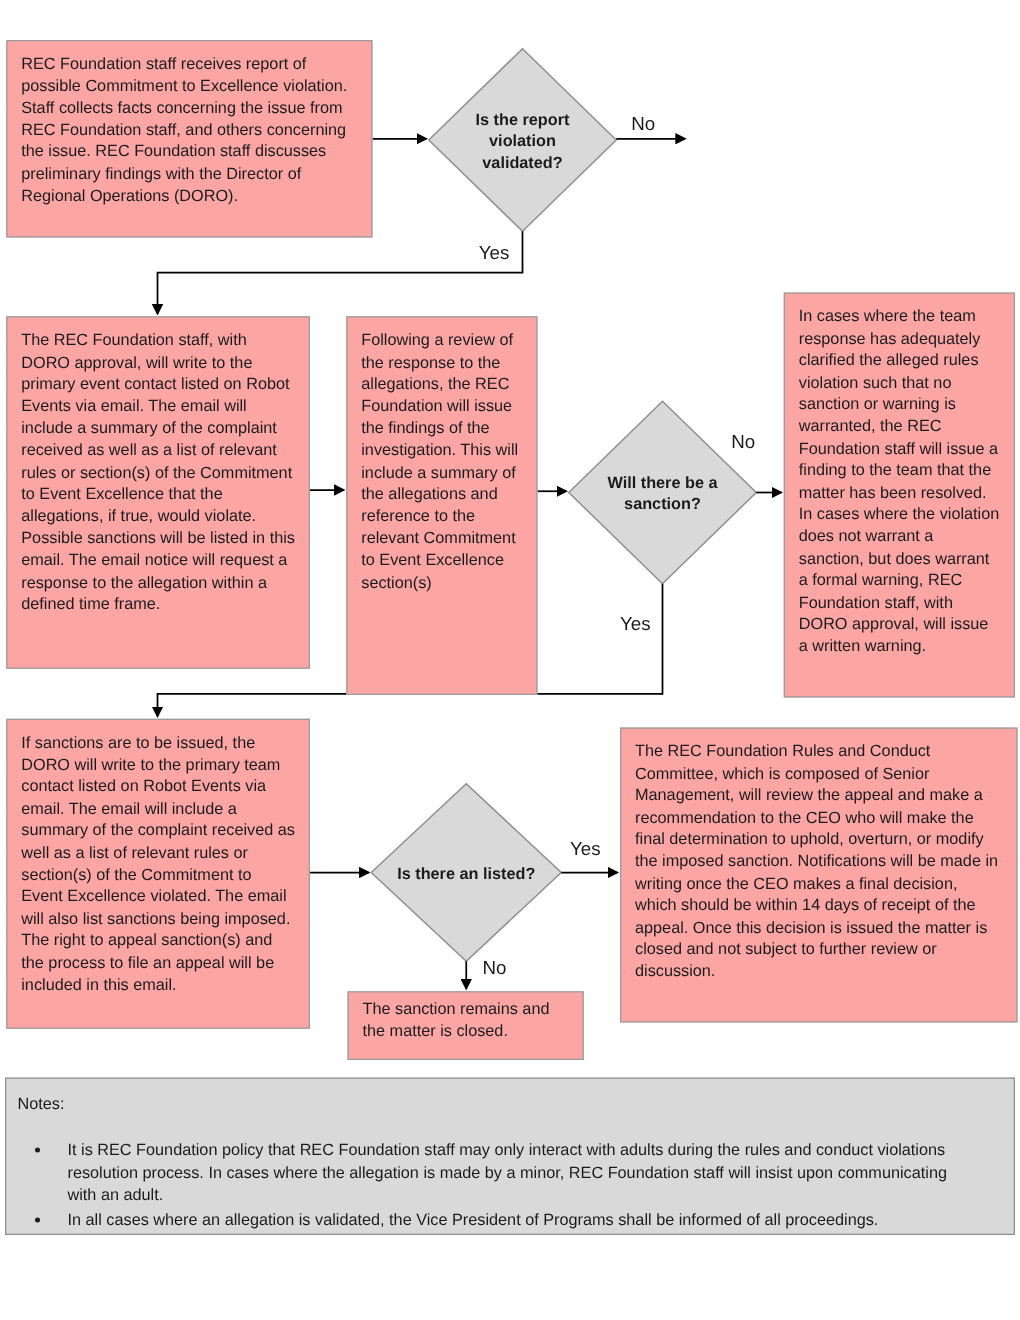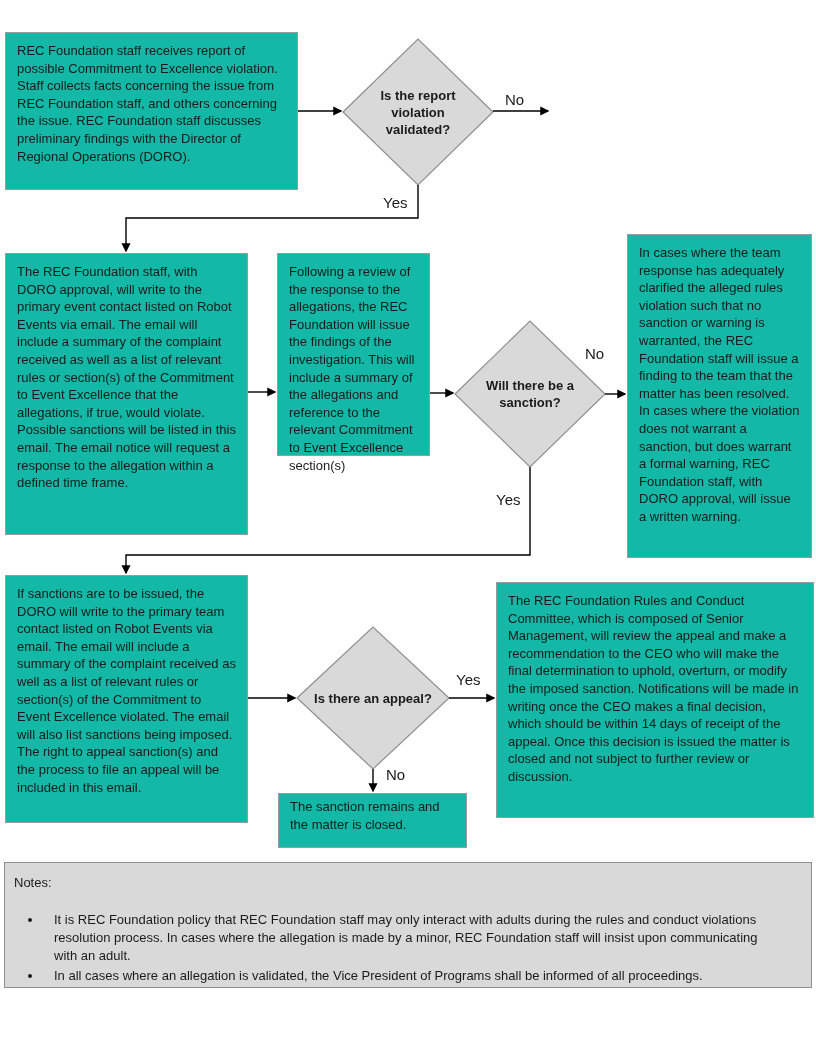--- a/index.html
+++ b/index.html
@@ -11,21 +11,21 @@
     --text-color:#1b1b1b;
     --page-bg:#ffffff;
   }
   html,body{margin:0;padding:0;background:var(--page-bg);}
   #canvas{
     position:relative;width:816px;height:1056px;background:var(--page-bg);
     font-family:"Liberation Sans", sans-serif;color:var(--text-color);
     overflow:hidden;
   }
   .pbox{
-    position:absolute;background:#14b8a6;border:1px solid var(--box-border);
+    position:absolute;background:#fca5a5;border:1px solid var(--box-border);
     box-sizing:border-box;font-size:13px;line-height:17.6px;
     padding:9px 11px;
   }
   .dlabel{
     position:absolute;display:flex;align-items:center;justify-content:center;
     text-align:center;font-weight:bold;font-size:13px;line-height:17px;
     box-sizing:border-box;
   }
   .edge-label{
     position:absolute;font-size:15px;line-height:18px;
@@ -68,35 +68,35 @@
     <path class="connector" d="M248,698 L295,698" marker-end="url(#arrow)"></path>
     <path class="connector" d="M449,698 L494,698" marker-end="url(#arrow)"></path>
     <path class="connector" d="M373,769 L373,791" marker-end="url(#arrow)"></path>
   </svg>
 
   <div class="pbox" style="left:5px;top:32px;width:293px;height:158px;">REC Foundation staff receives report of possible Commitment to Excellence violation. Staff collects facts concerning the issue from REC Foundation staff, and others concerning the issue. REC Foundation staff discusses preliminary findings with the Director of Regional Operations (DORO).</div>
 
 
   <div class="pbox" style="left:5px;top:253px;width:243px;height:282px;">The REC Foundation staff, with DORO approval, will write to the primary event contact listed on Robot Events via email. The email will include a summary of the complaint received as well as a list of relevant rules or section(s) of the Commitment to Event Excellence that the allegations, if true, would violate. Possible sanctions will be listed in this email. The email notice will request a response to the allegation within a defined time frame.</div>
 
-  <div class="pbox" style="left:277px;top:253px;width:153px;height:203px;">Following a review of the response to the allegations, the REC Foundation will issue the findings of the investigation. This will include a summary of the allegations and reference to the relevant Commitment to Event Excellence section(s)</div>
+  <div class="pbox" style="left:277px;top:253px;width:153px;height:303px;">Following a review of the response to the allegations, the REC Foundation will issue the findings of the investigation. This will include a summary of the allegations and reference to the relevant Commitment to Event Excellence section(s)</div>
 
   <div class="pbox" style="left:627px;top:234px;width:185px;height:324px;">In cases where the team response has adequately clarified the alleged rules violation such that no sanction or warning is warranted, the REC Foundation staff will issue a finding to the team that the matter has been resolved. In cases where the violation does not warrant a sanction, but does warrant a formal warning, REC Foundation staff, with DORO approval, will issue a written warning.</div>
 
   <div class="pbox" style="left:5px;top:575px;width:243px;height:248px;">If sanctions are to be issued, the DORO will write to the primary team contact listed on Robot Events via email. The email will include a summary of the complaint received as well as a list of relevant rules or section(s) of the Commitment to Event Excellence violated. The email will also list sanctions being imposed. The right to appeal sanction(s) and the process to file an appeal will be included in this email.</div>
 
   <div class="pbox" style="left:496px;top:582px;width:318px;height:236px;">The REC Foundation Rules and Conduct Committee, which is composed of Senior Management, will review the appeal and make a recommendation to the CEO who will make the final determination to uphold, overturn, or modify the imposed sanction. Notifications will be made in writing once the CEO makes a final decision, which should be within 14 days of receipt of the appeal. Once this decision is issued the matter is closed and not subject to further review or discussion.</div>
 
   <div class="pbox" style="left:278px;top:793px;width:189px;height:55px;padding:4px 11px;">The sanction remains and the matter is closed.</div>
 
   <div class="dlabel" style="left:343px;top:39px;width:150px;height:146px;padding:0 26px;">Is the report violation validated?</div>
 
   <div class="dlabel" style="left:455px;top:321px;width:150px;height:146px;padding:0 25px;">Will there be a sanction?</div>
 
-  <div class="dlabel" style="left:297px;top:627px;width:152px;height:142px;padding:0 17px;">Is there an appeal?</div>
+  <div class="dlabel" style="left:297px;top:627px;width:152px;height:142px;padding:0 17px;">Is there an listed?</div>
 
   <div class="edge-label" style="left:505px;top:91px;">No</div>
   <div class="edge-label" style="left:383px;top:194px;">Yes</div>
   <div class="edge-label" style="left:585px;top:345px;">No</div>
   <div class="edge-label" style="left:496px;top:491px;">Yes</div>
   <div class="edge-label" style="left:456px;top:671px;">Yes</div>
   <div class="edge-label" style="left:386px;top:766px;">No</div>
 
   <div id="notes-box">
     <div class="notes-title">Notes:</div>

